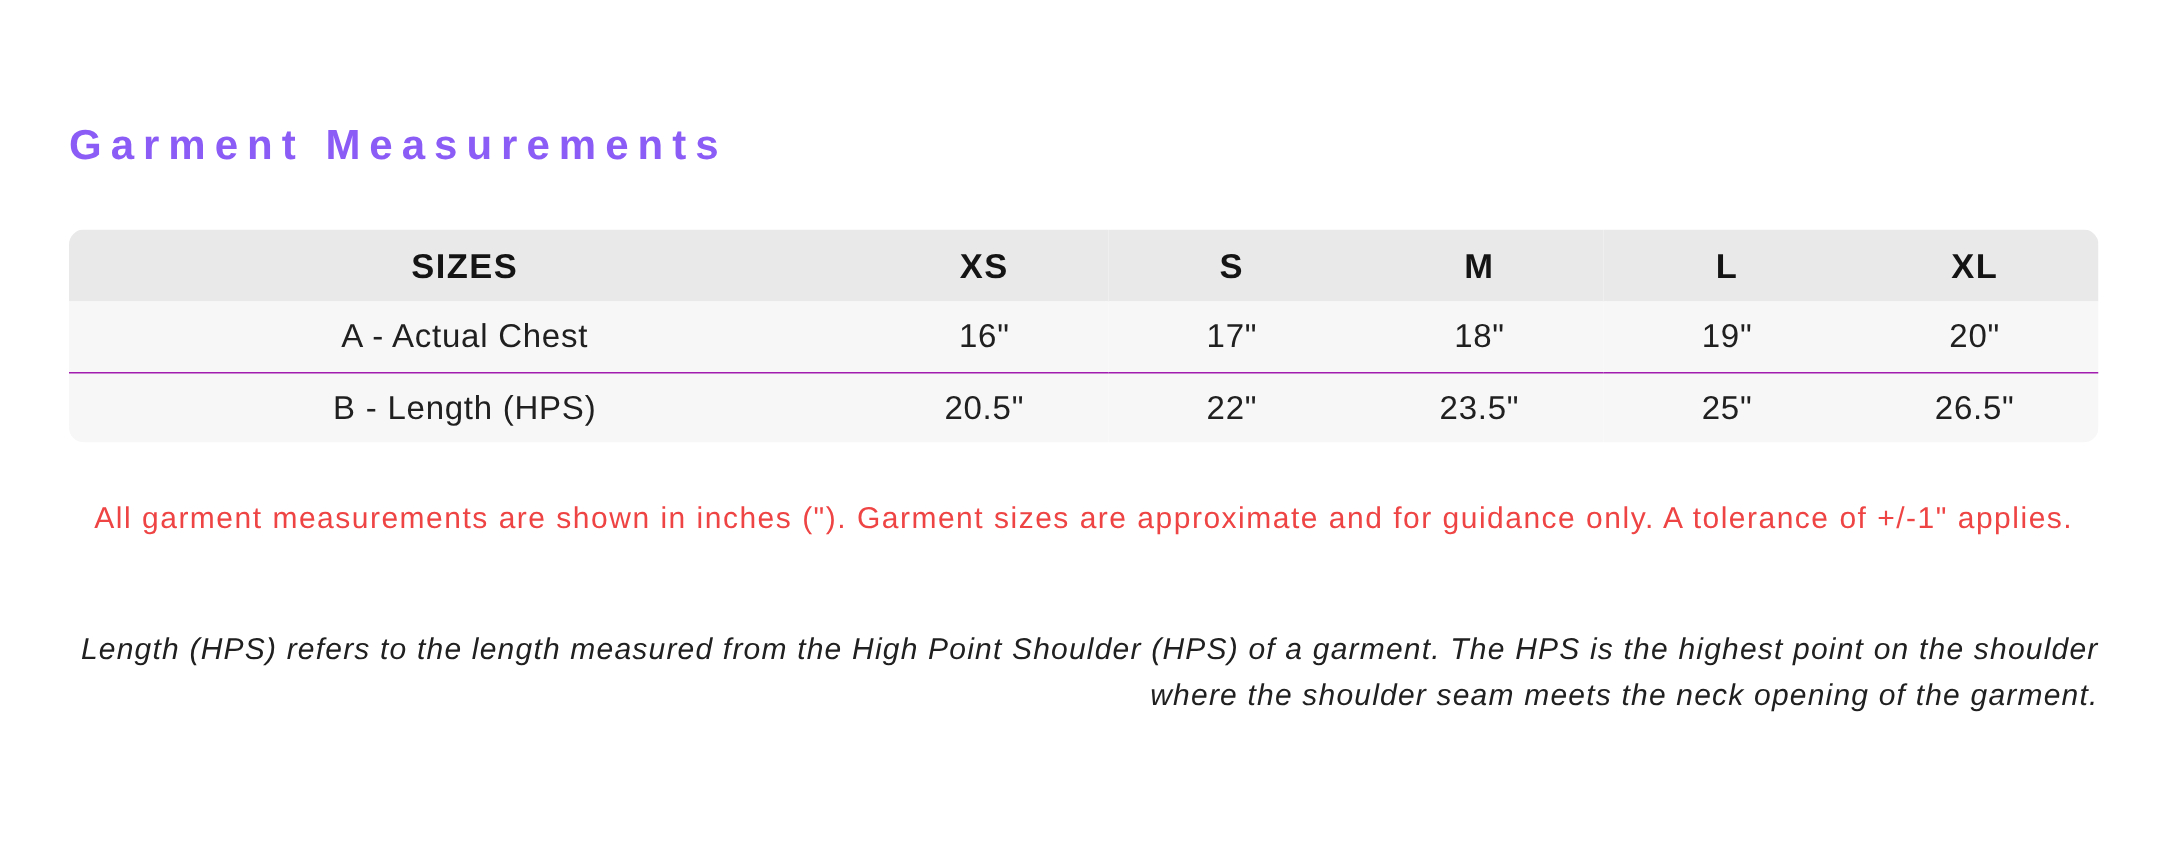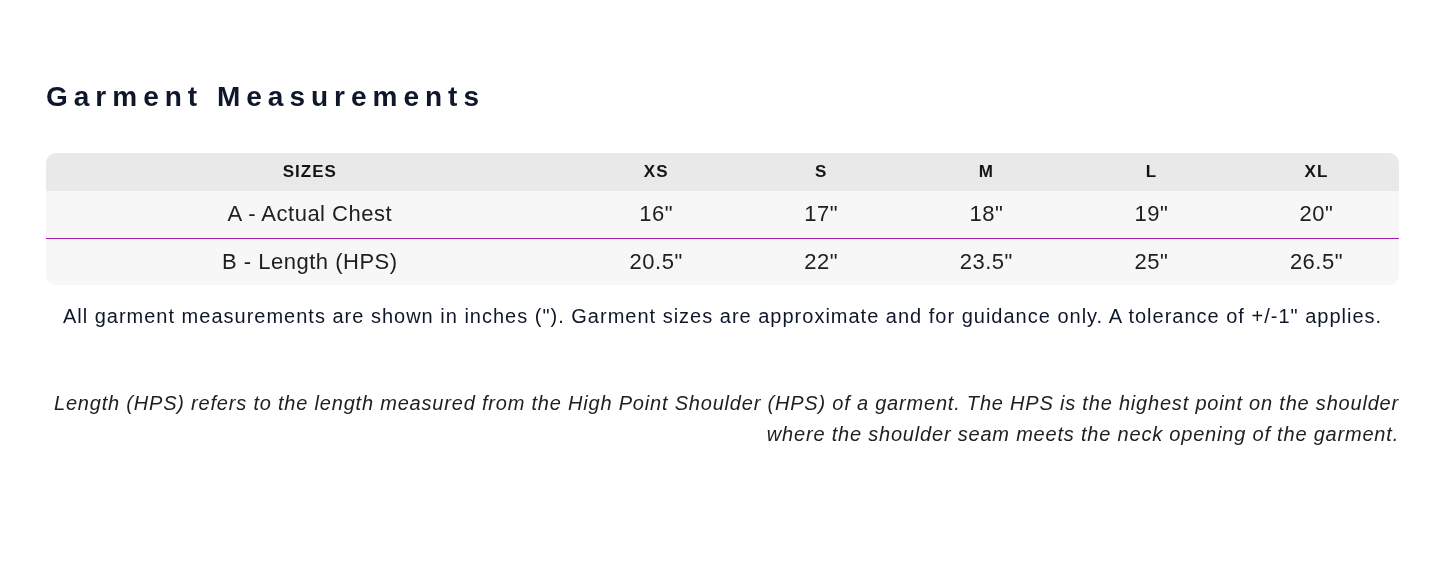--- a/index.html
+++ b/index.html
@@ -17,38 +17,38 @@
   }
   .page {
     padding: 80px 46px 0 46px;
   }
   .title {
     margin: 0;
     font-size: 28px;
     line-height: 33px;
     font-weight: 700;
     letter-spacing: 6px;
-    color: #0f172a;
+    color: #8b5cf6;
   }
   .table-wrap {
     margin-top: 40px;
     border-radius: 10px;
     overflow: hidden;
   }
   table.size-table {
     width: 100%;
     border-collapse: collapse;
     table-layout: fixed;
   }
   table.size-table col.label-col { width: 39%; }
   table.size-table col.size-col  { width: 12.2%; }
   table.size-table th {
     background: #e9e9e9;
-    height: 38px;
-    font-size: 17px;
+    height: 48px;
+    font-size: 23px;
     font-weight: 700;
     letter-spacing: 1px;
     text-align: center;
     vertical-align: middle;
     color: #141414;
     padding: 0 4px;
   }
   table.size-table td {
     background: #f7f7f7;
     height: 47px;
@@ -56,27 +56,27 @@
     letter-spacing: 0.5px;
     text-align: center;
     vertical-align: middle;
     color: #202020;
     padding: 0 4px;
   }
   table.size-table tbody tr + tr td {
     border-top: 1px solid #a21caf;
   }
   .note {
-    margin: 16px auto 0 auto;
+    margin: 36px auto 0 auto;
     max-width: 1330px;
     text-align: center;
     font-size: 20px;
     line-height: 31px;
     letter-spacing: 1px;
-    color: #0f172a;
+    color: #ef4444;
   }
   .hps-note {
     margin: 56px 0 0 0;
     font-style: italic;
     font-size: 20px;
     line-height: 31px;
     letter-spacing: 0.8px;
     color: #202020;
     text-align: right;
   }

